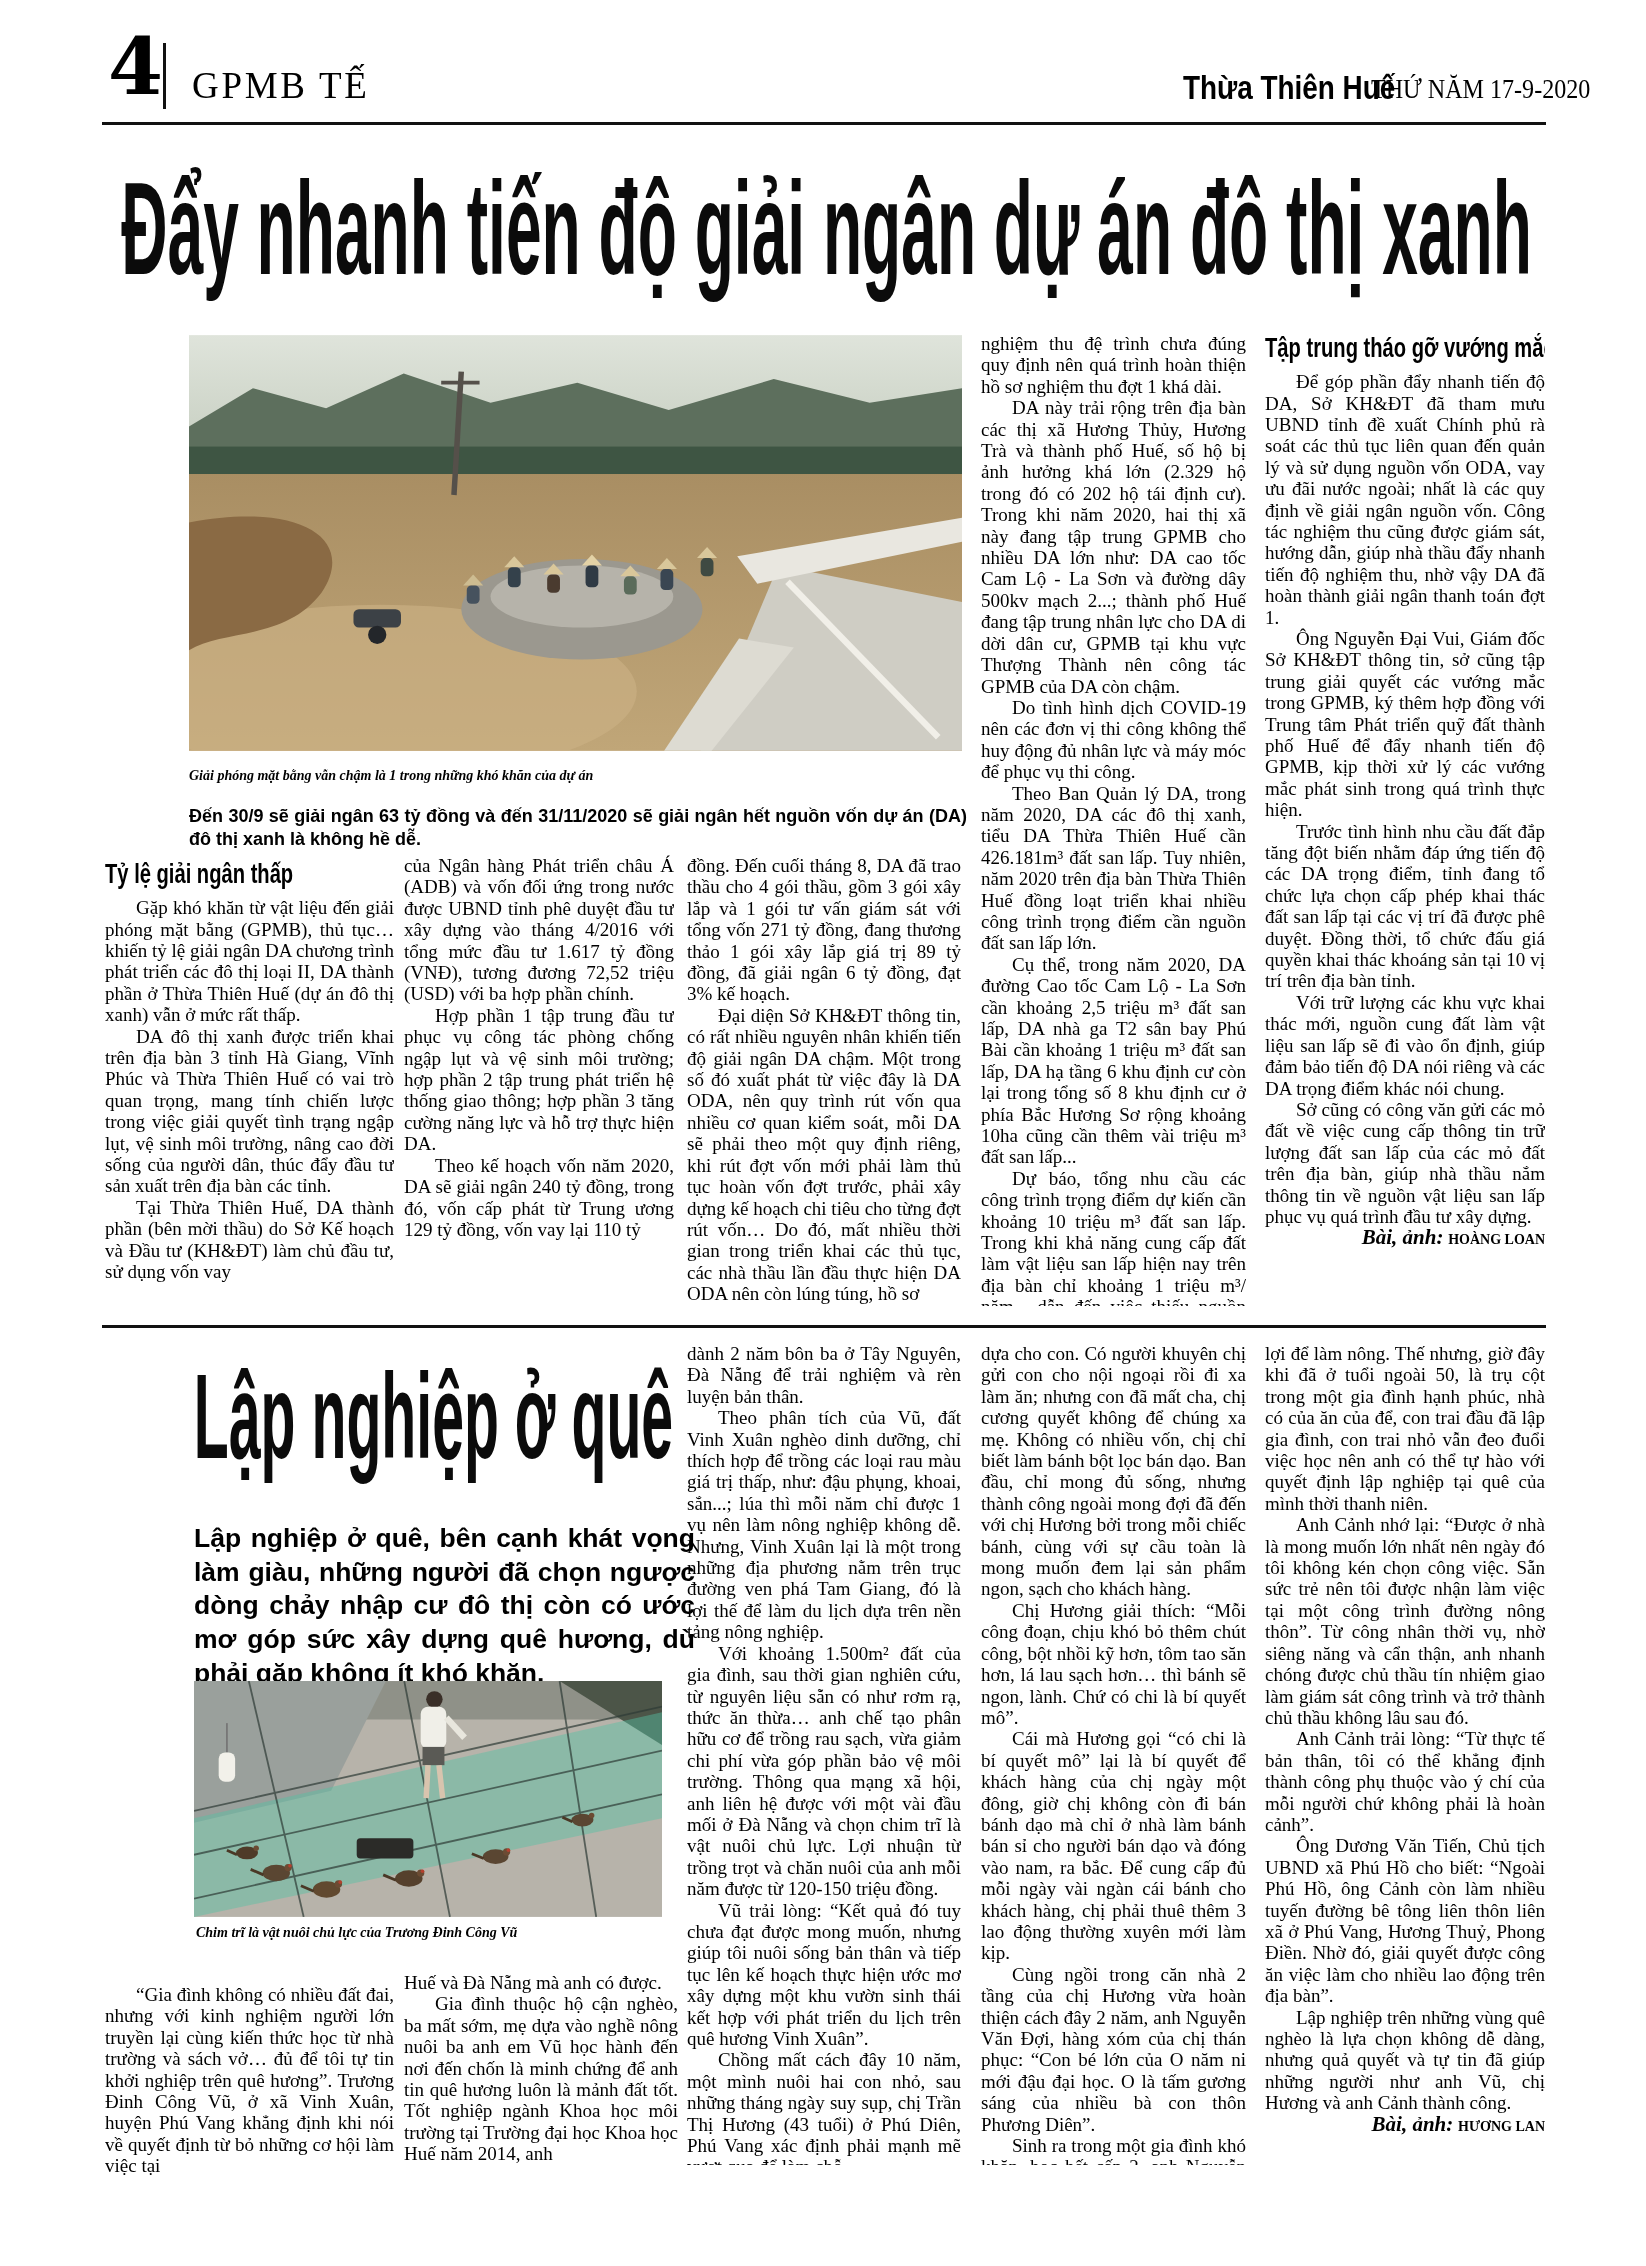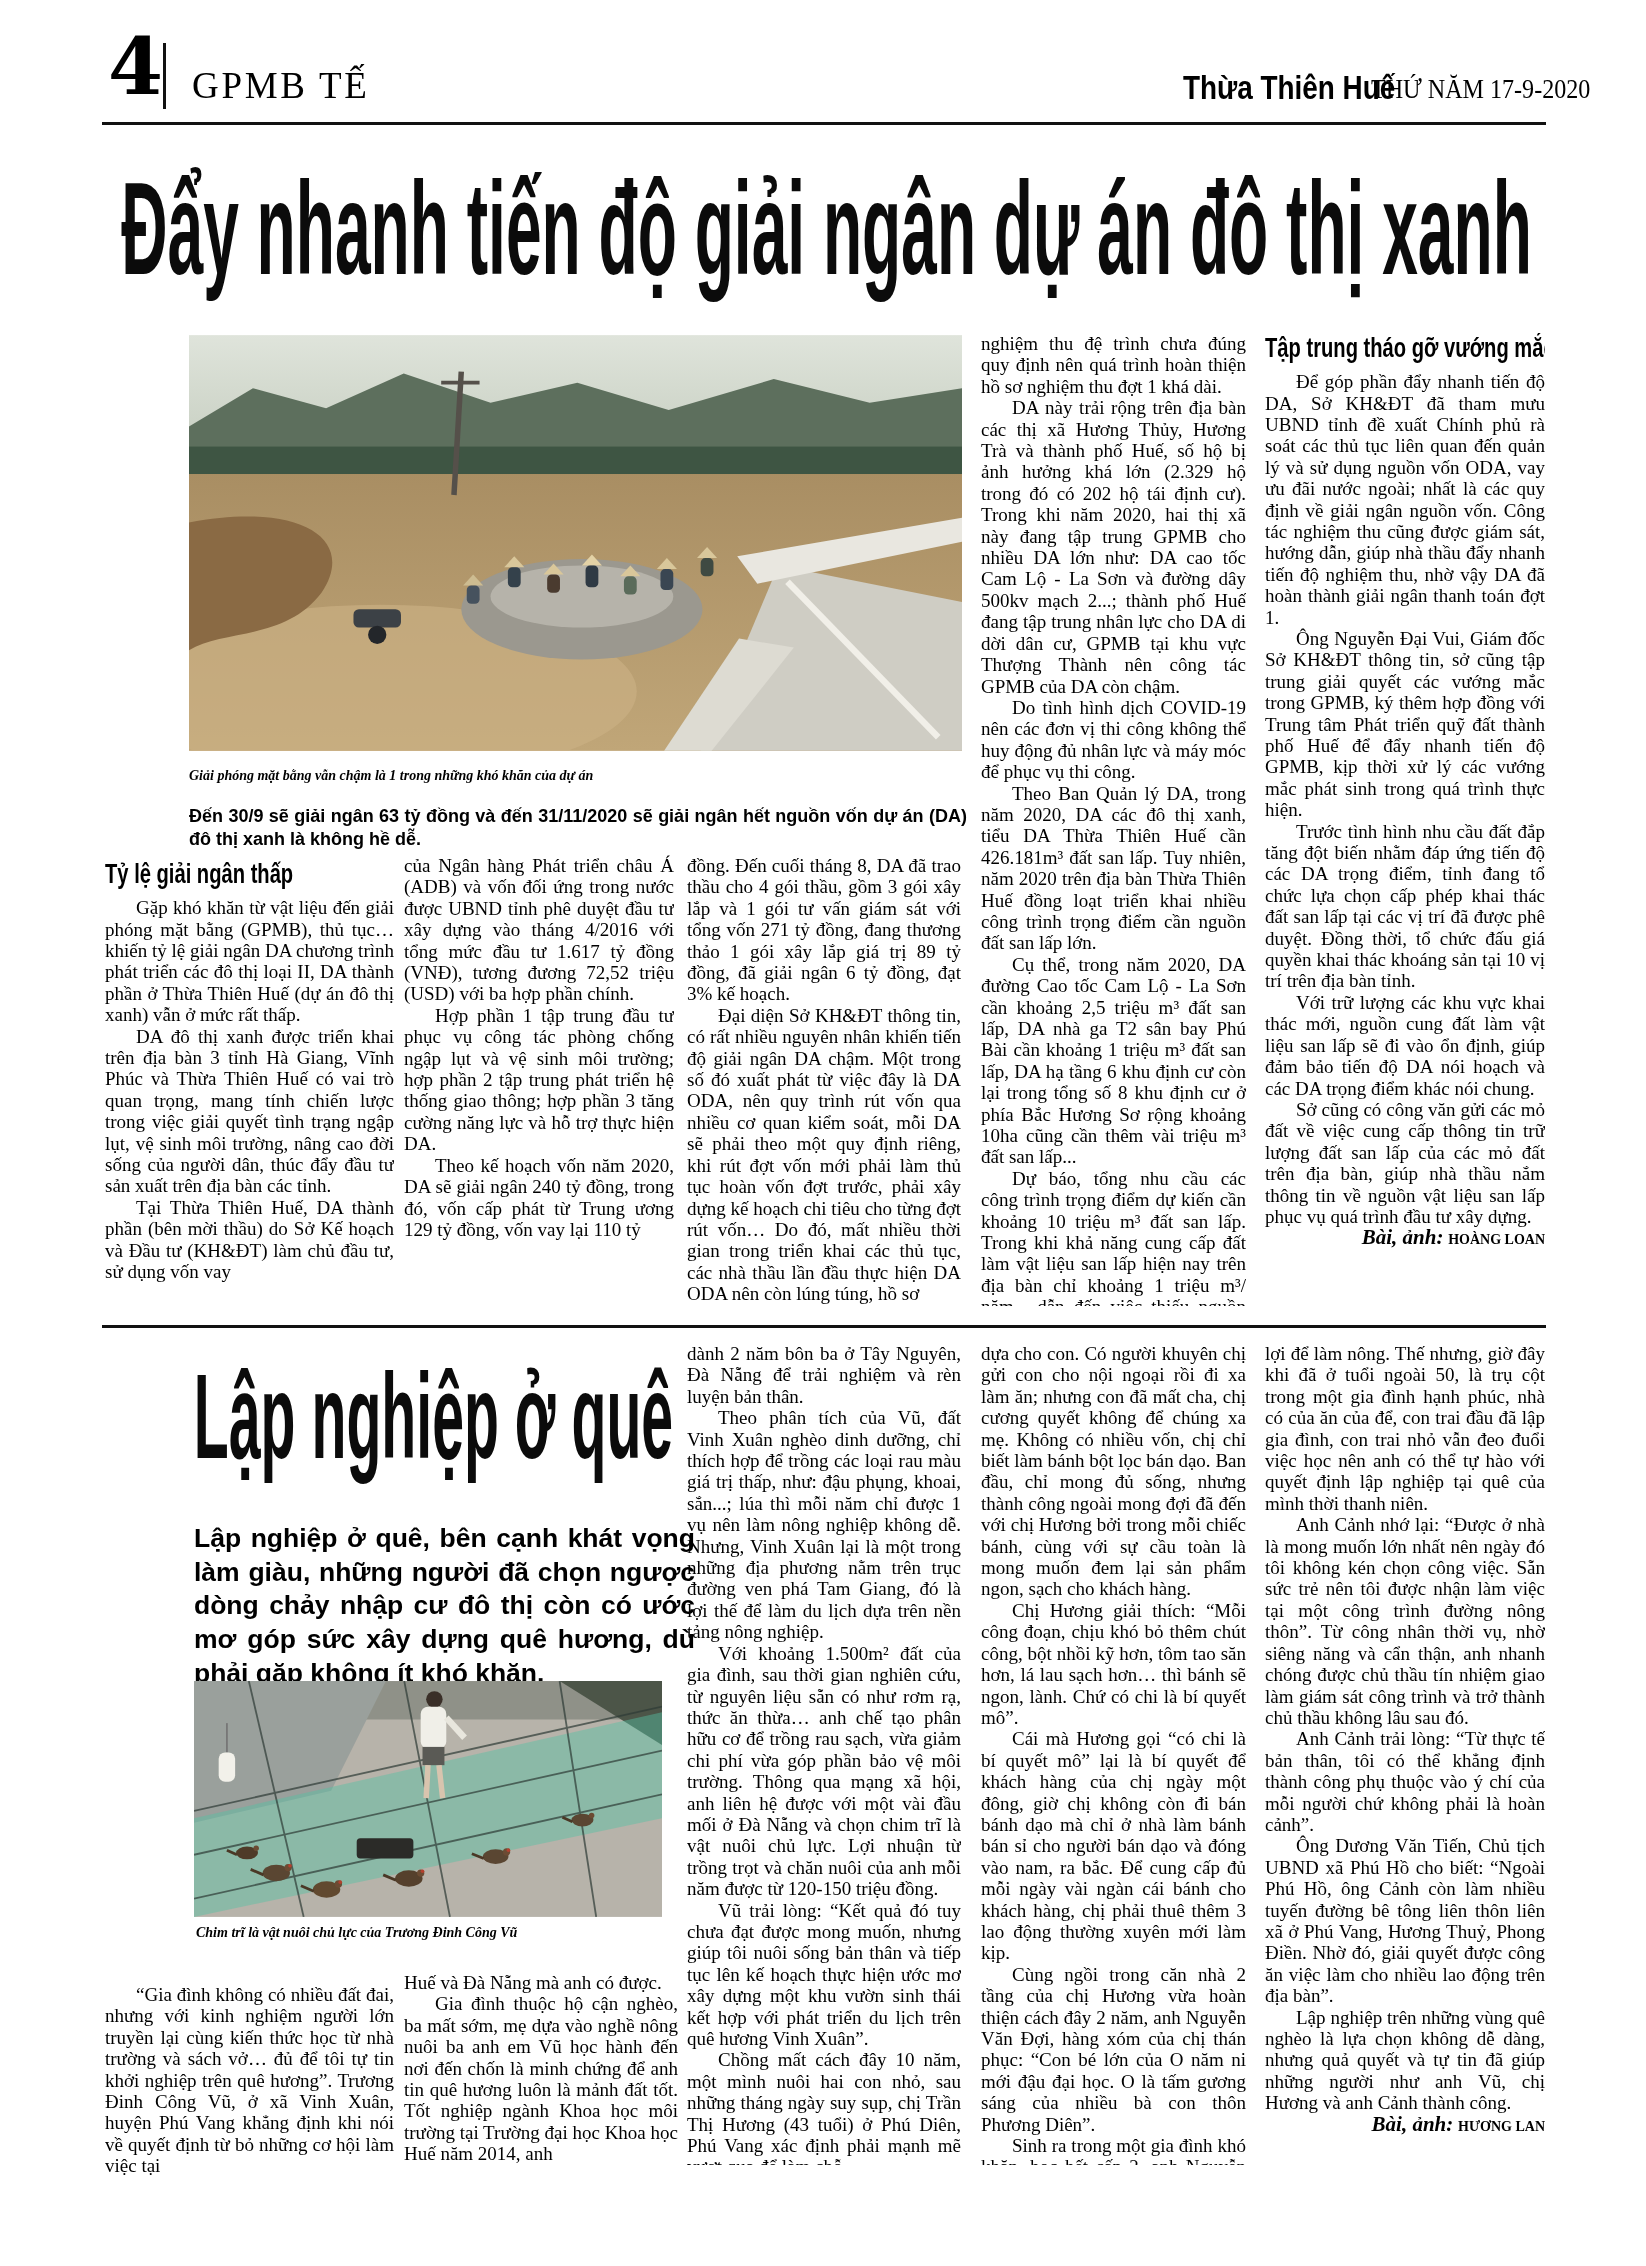--- a/index.html
+++ b/index.html
@@ -143,21 +143,21 @@
       <p>Theo Ban Quản lý DA, trong năm 2020, DA các đô thị xanh, tiểu DA Thừa Thiên Huế cần 426.181m³ đất san lấp. Tuy nhiên, năm 2020 trên địa bàn Thừa Thiên Huế đồng loạt triển khai nhiều công trình trọng điểm cần nguồn đất san lấp lớn.</p>
       <p>Cụ thể, trong năm 2020, DA đường Cao tốc Cam Lộ - La Sơn cần khoảng 2,5 triệu m³ đất san lấp, DA nhà ga T2 sân bay Phú Bài cần khoảng 1 triệu m³ đất san lấp, DA hạ tầng 6 khu định cư còn lại trong tổng số 8 khu định cư ở phía Bắc Hương Sơ rộng khoảng 10ha cũng cần thêm vài triệu m³ đất san lấp...</p>
       <p>Dự báo, tổng nhu cầu các công trình trọng điểm dự kiến cần khoảng 10 triệu m³ đất san lấp. Trong khi khả năng cung cấp đất làm vật liệu san lấp hiện nay trên địa bàn chỉ khoảng 1 triệu m³/ năm... dẫn đến việc thiếu nguồn đất san lấp phục vụ DA.</p>
     </div>
   <div class="col" style="left:1265px;top:333px;width:280px;height:982px;">
     <div class="subhead">Tập trung tháo gỡ vướng mắc</div>
     <div>
         <p>Để góp phần đẩy nhanh tiến độ DA, Sở KH&amp;ĐT đã tham mưu UBND tỉnh đề xuất Chính phủ rà soát các thủ tục liên quan đến quản lý và sử dụng nguồn vốn ODA, vay ưu đãi nước ngoài; nhất là các quy định về giải ngân nguồn vốn. Công tác nghiệm thu cũng được giám sát, hướng dẫn, giúp nhà thầu đẩy nhanh tiến độ nghiệm thu, nhờ vậy DA đã hoàn thành giải ngân thanh toán đợt 1.</p>
         <p>Ông Nguyễn Đại Vui, Giám đốc Sở KH&amp;ĐT thông tin, sở cũng tập trung giải quyết các vướng mắc trong GPMB, ký thêm hợp đồng với Trung tâm Phát triển quỹ đất thành phố Huế để đẩy nhanh tiến độ GPMB, kịp thời xử lý các vướng mắc phát sinh trong quá trình thực hiện.</p>
         <p>Trước tình hình nhu cầu đất đắp tăng đột biến nhằm đáp ứng tiến độ các DA trọng điểm, tỉnh đang tổ chức lựa chọn cấp phép khai thác đất san lấp tại các vị trí đã được phê duyệt. Đồng thời, tổ chức đấu giá quyền khai thác khoáng sản tại 10 vị trí trên địa bàn tỉnh.</p>
-        <p>Với trữ lượng các khu vực khai thác mới, nguồn cung đất làm vật liệu san lấp sẽ đi vào ổn định, giúp đảm bảo tiến độ DA nói hoạch và các DA trọng điểm khác nói chung.</p>
+        <p>Với trữ lượng các khu vực khai thác mới, nguồn cung đất làm vật liệu san lấp sẽ đi vào ổn định, giúp đảm bảo tiến độ DA nói riêng và các DA trọng điểm khác nói chung.</p>
         <p>Sở cũng có công văn gửi các mỏ đất về việc cung cấp thông tin trữ lượng đất san lấp của các mỏ đất trên địa bàn, giúp nhà thầu nắm thông tin về nguồn vật liệu san lấp phục vụ quá trình đầu tư xây dựng.</p>
       </div>
     <p class="byline">
       <span class="lbl">Bài, ảnh:</span>
       <span class="nm">HOÀNG LOAN</span>
     </p>
   </div>
 
   <div class="rule" style="left:102px;top:1325px;width:1444px;height:2.7px;"></div>
 

